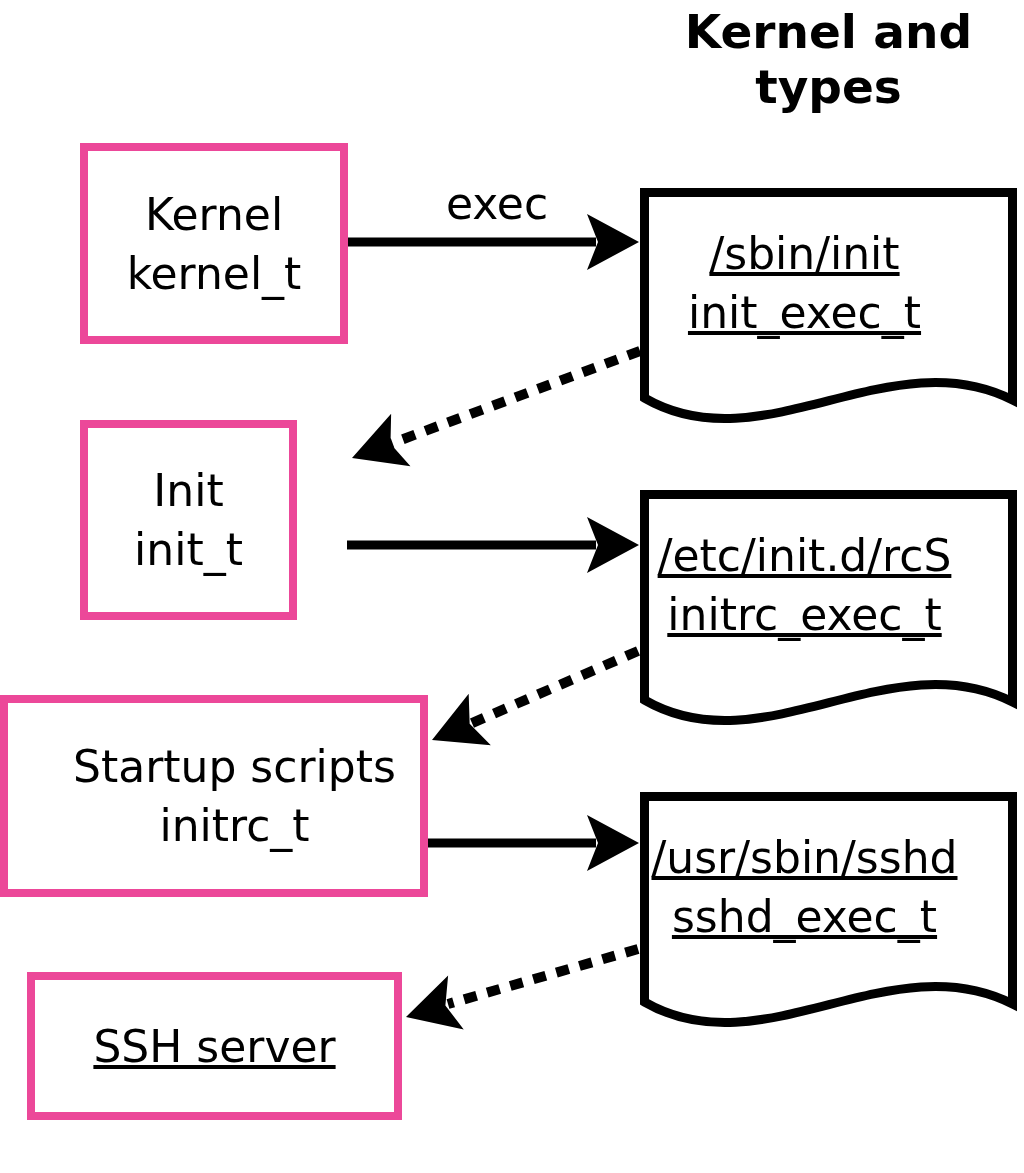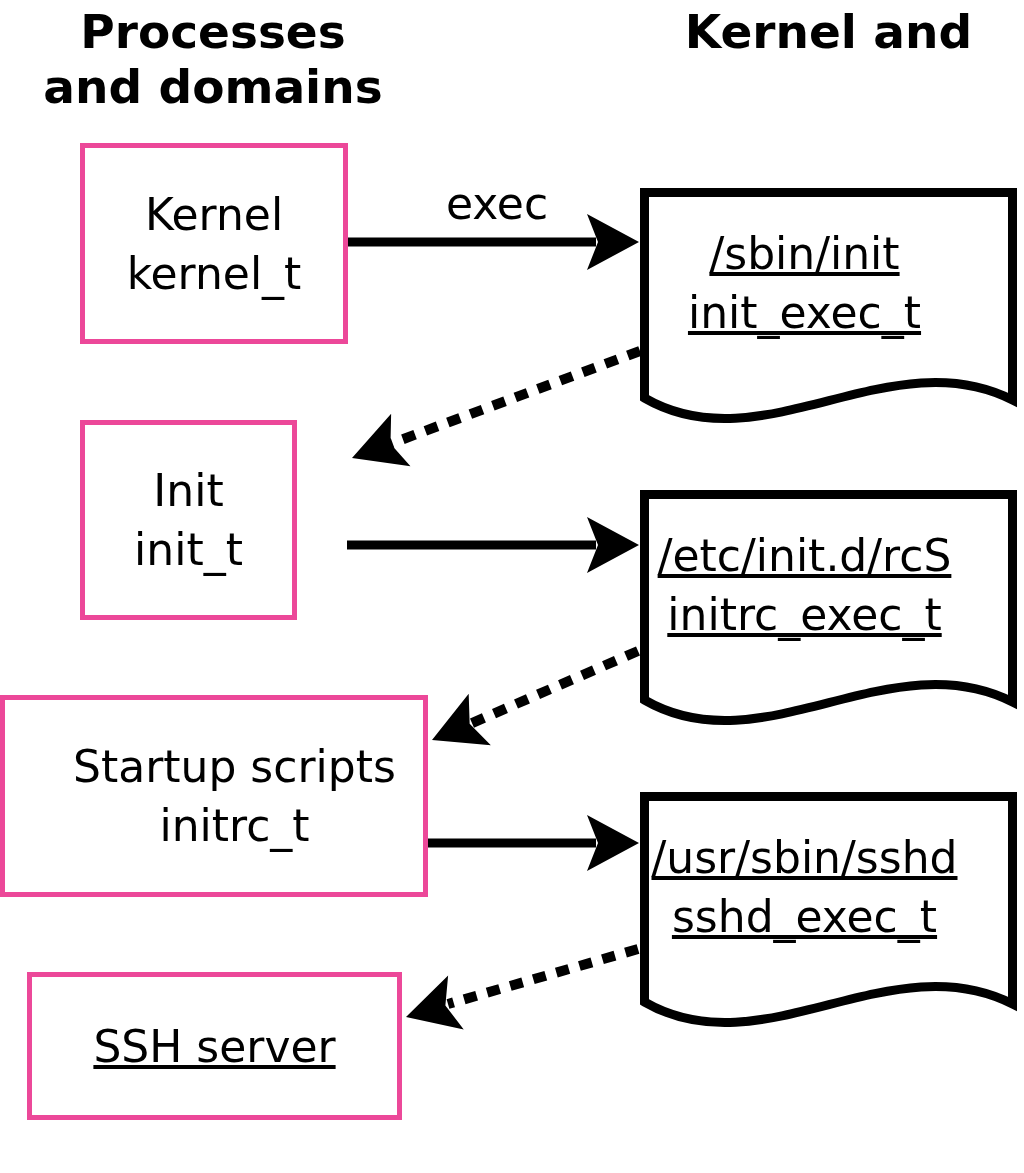--- a/index.html
+++ b/index.html
@@ -29,21 +29,21 @@
     font-weight: bold;
     font-size: 47px;
     line-height: 55px;
     color: #000000;
   }
   #header-left  { left: 13px;  top: 4px; width: 400px; }
   #header-right { left: 640px; top: 4px; width: 377px; }
   .process-box {
     position: absolute;
     box-sizing: border-box;
-    border: 5px solid #ec4899;
+    border: 8px solid #ec4899;
     background: #ffffff;
     display: flex;
     flex-direction: column;
     align-items: center;
     justify-content: center;
     text-align: center;
     font-size: 44px;
     line-height: 59px;
   }
   #box-kernel  { left: 80px; top: 143px; width: 268px; height: 201px; }
@@ -118,26 +118,23 @@
     <g>
       <line x1="638" y1="651" x2="470" y2="724" stroke="#000000" stroke-width="10" stroke-dasharray="13 11"></line>
       <polygon points="0,0 -52,-28 -41,0 -52,28" fill="#000000" transform="translate(432,740) rotate(156.7)"></polygon>
     </g>
     <g>
       <line x1="638" y1="949" x2="448" y2="1004" stroke="#000000" stroke-width="10" stroke-dasharray="13 11"></line>
       <polygon points="0,0 -52,-28 -41,0 -52,28" fill="#000000" transform="translate(406,1017) rotate(163.8)"></polygon>
     </g>
   </svg>
 
-  <div id="header-left" class="col-header">
-    <span class="tline">Processes</span>
-    <span class="tline">and domains</span>
-  </div>
   <div id="header-right" class="col-header">
     <span class="tline">Kernel and</span>
+    <span class="tline">types</span>
   </div>
 
   <div id="exec-label">exec</div>
 
   <div id="box-kernel" class="process-box">
     <span class="tline">Kernel</span>
     <span class="tline">kernel_t</span>
   </div>
   <div id="box-init" class="process-box">
     <span class="tline">Init</span>

